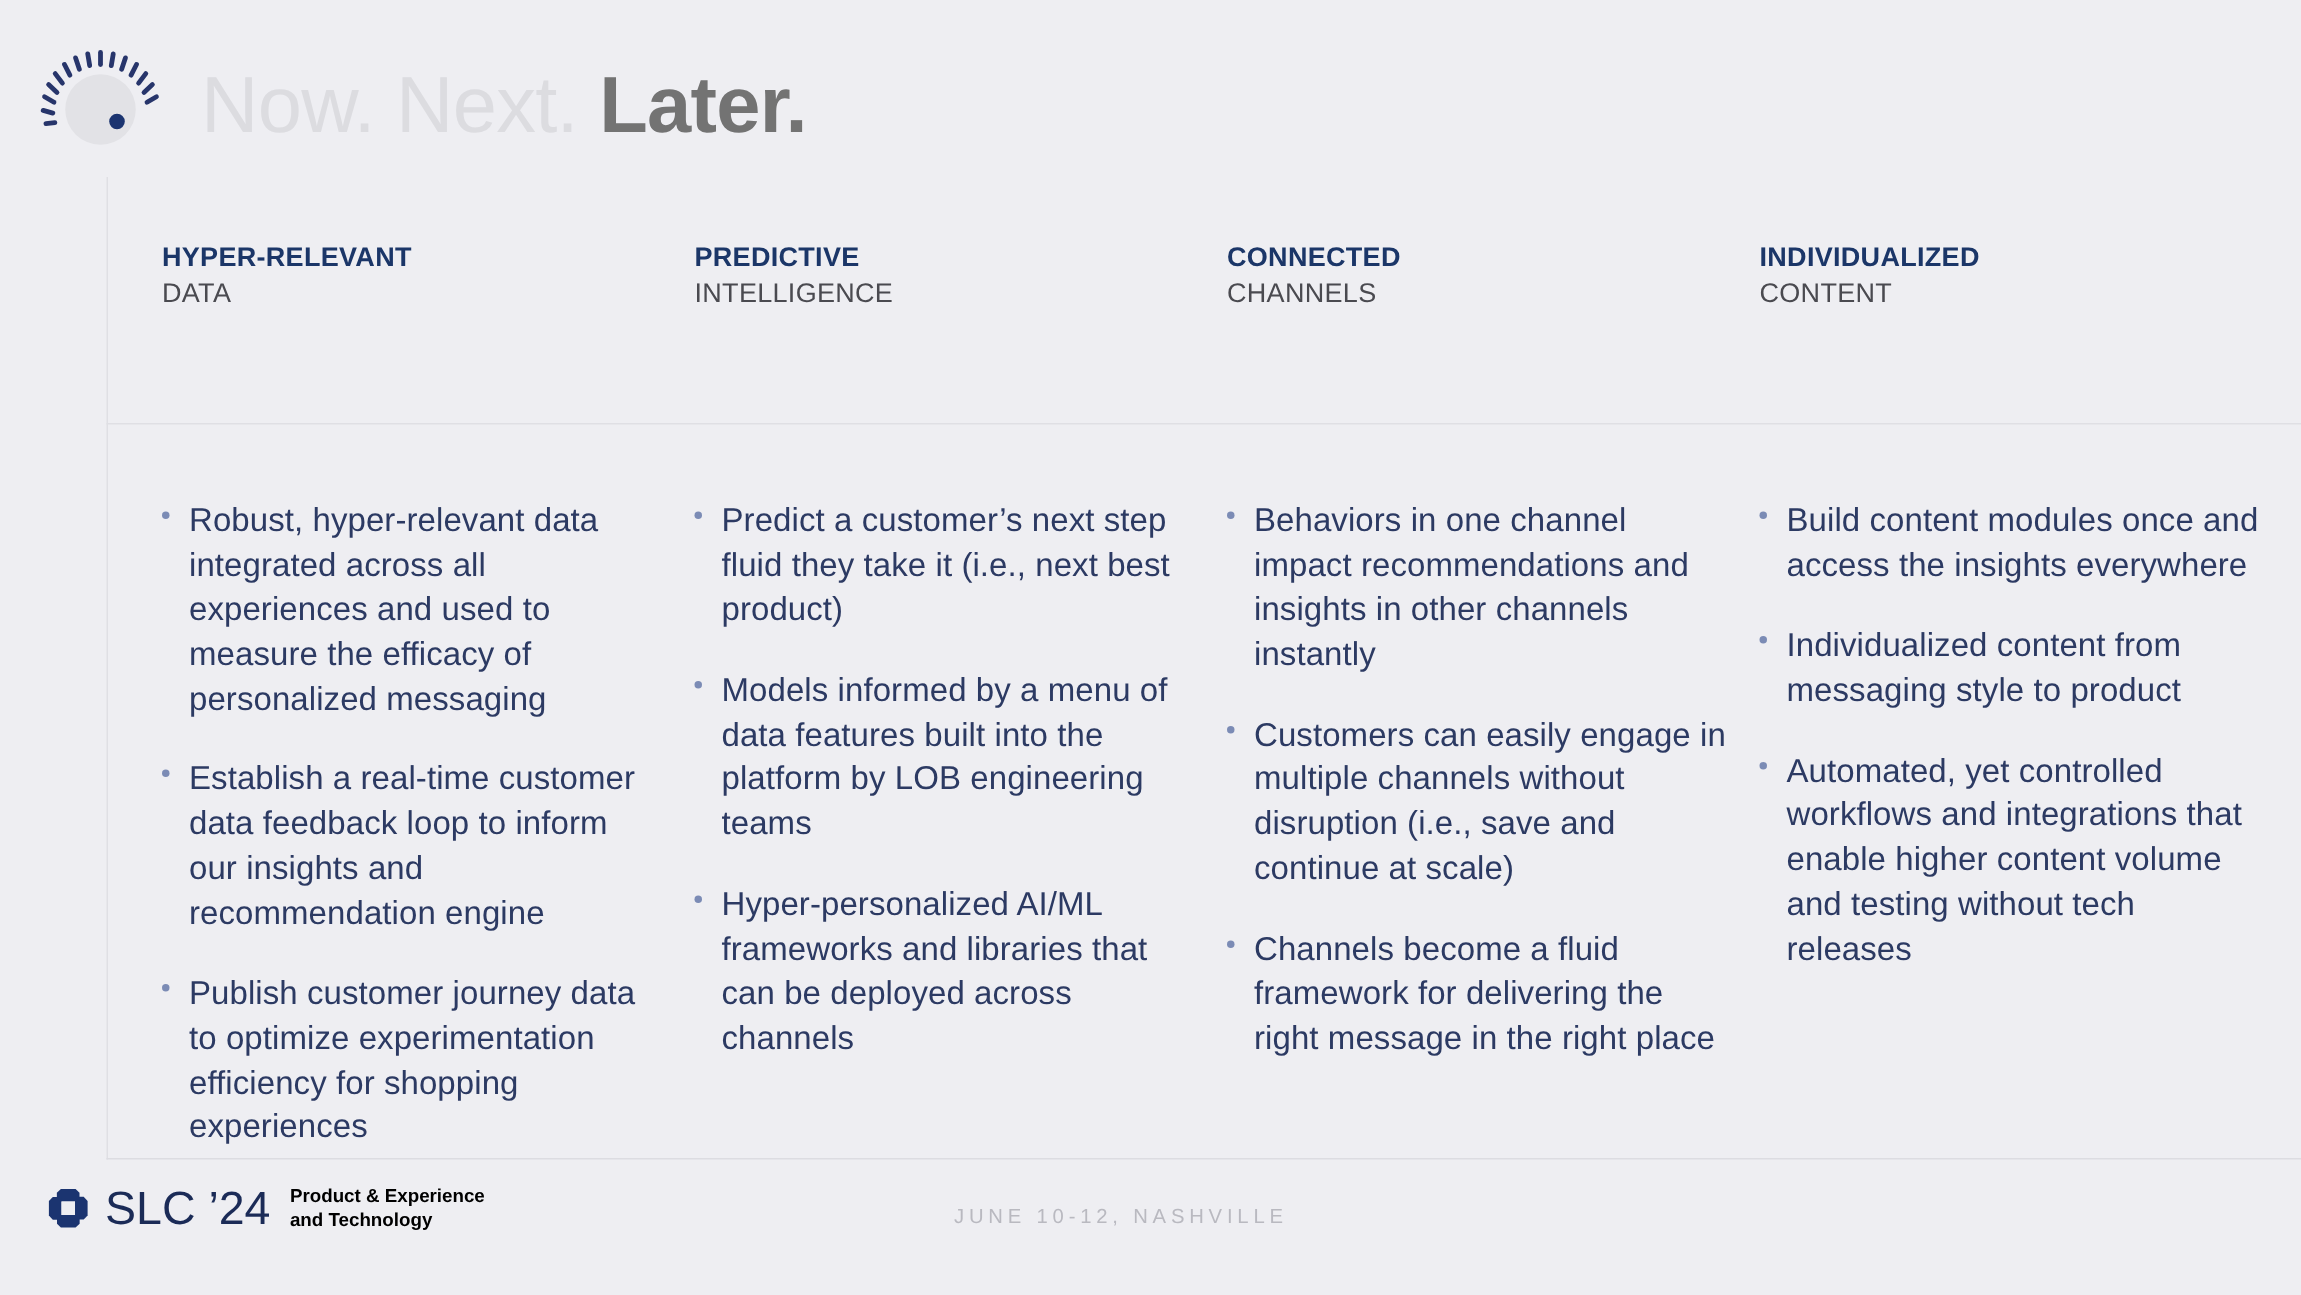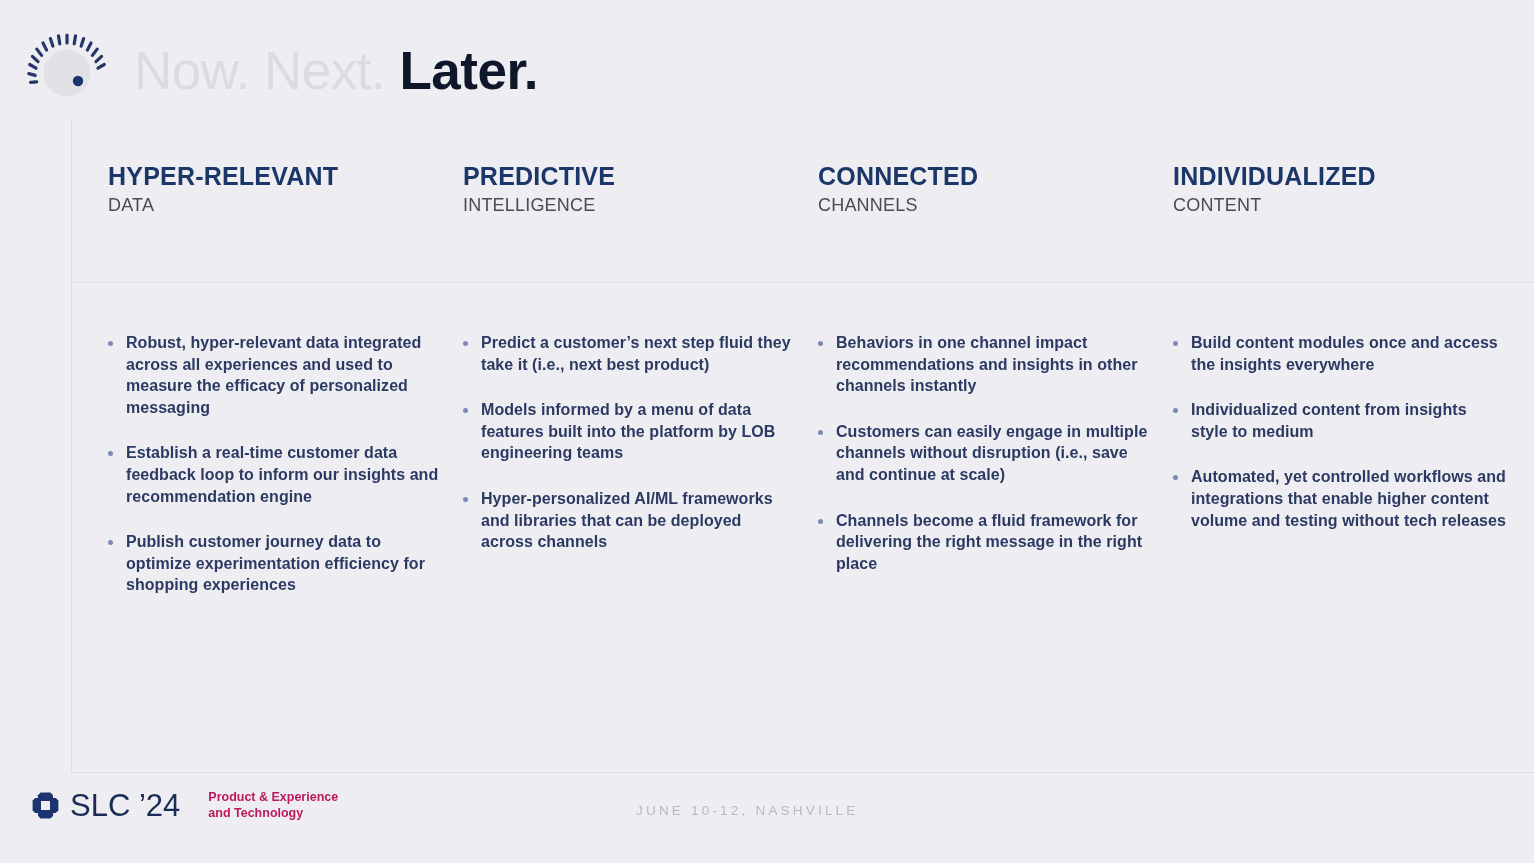--- a/index.html
+++ b/index.html
@@ -40,21 +40,21 @@
 
   .header-title {
     font-size: 53px;
     font-weight: 400;
     letter-spacing: -0.5px;
     margin-left: 26px;
     white-space: nowrap;
     line-height: 1;
   }
   .title-muted { color: #dcdce0; }
-  .title-accent { color: #0f172a; font-weight: 700; }
+  .title-accent { color: #737373; font-weight: 700; }
 
   
   .v-divider {
     position: absolute;
     left: 71px;
     top: 118px;
     width: 1px;
     height: 655px;
     background: #dfdfe4;
   }
@@ -80,21 +80,21 @@
     position: absolute;
     left: 108px;
     top: 160px;
     width: 1400px;
     display: flex;
   }
   .column { width: 355px; flex: 0 0 auto; padding-right: 22px; }
 
   .col-head { height: 122px; }
   .col-head-line1 {
-    font-size: 25px;
+    font-size: 18px;
     font-weight: 700;
     color: #1b3668;
     letter-spacing: 0.2px;
     line-height: 1.3;
     white-space: nowrap;
   }
   .col-head-line2 {
     font-size: 18px;
     font-weight: 400;
     color: #4a4a50;
@@ -115,22 +115,22 @@
     padding-top: 9px;
   }
   .bullet-marker span {
     display: block;
     width: 5px;
     height: 5px;
     border-radius: 50%;
     background: #7b8bb5;
   }
   .bullet-text {
-    font-size: 16px;
-    font-weight: 700;
+    font-size: 22px;
+    font-weight: 400;
     line-height: 1.35;
     color: #2c3a63;
     letter-spacing: 0.05px;
   }
 
   
   .footer {
     position: absolute;
     left: 0;
     top: 786px;
@@ -151,24 +151,24 @@
   .slc-text {
     font-size: 31px;
     font-weight: 400;
     color: #1b2b57;
     margin-left: 11px;
     letter-spacing: 0px;
     line-height: 1;
   }
 
   .footer-sub {
-    margin-left: 28px;
+    margin-left: 13px;
     font-size: 12.5px;
     font-weight: 700;
-    color: #be185d;
+    color: #000000;
     line-height: 1.25;
   }
 
   .footer-date {
     position: absolute;
     left: 636px;
     top: 17px;
     font-size: 13.5px;
     font-weight: 400;
     color: #b9b9c0;
@@ -306,21 +306,21 @@
         <div class="bullet">
           <div class="bullet-marker">
               <span></span>
             </div>
           <div class="bullet-text">Build content modules once and access the insights everywhere</div>
         </div>
         <div class="bullet">
           <div class="bullet-marker">
               <span></span>
             </div>
-          <div class="bullet-text">Individualized content from insights style to medium</div>
+          <div class="bullet-text">Individualized content from messaging style to product</div>
         </div>
         <div class="bullet">
           <div class="bullet-marker">
               <span></span>
             </div>
           <div class="bullet-text">Automated, yet controlled workflows and integrations that enable higher content volume and testing without tech releases</div>
         </div>
       </div>
     </div>
 

